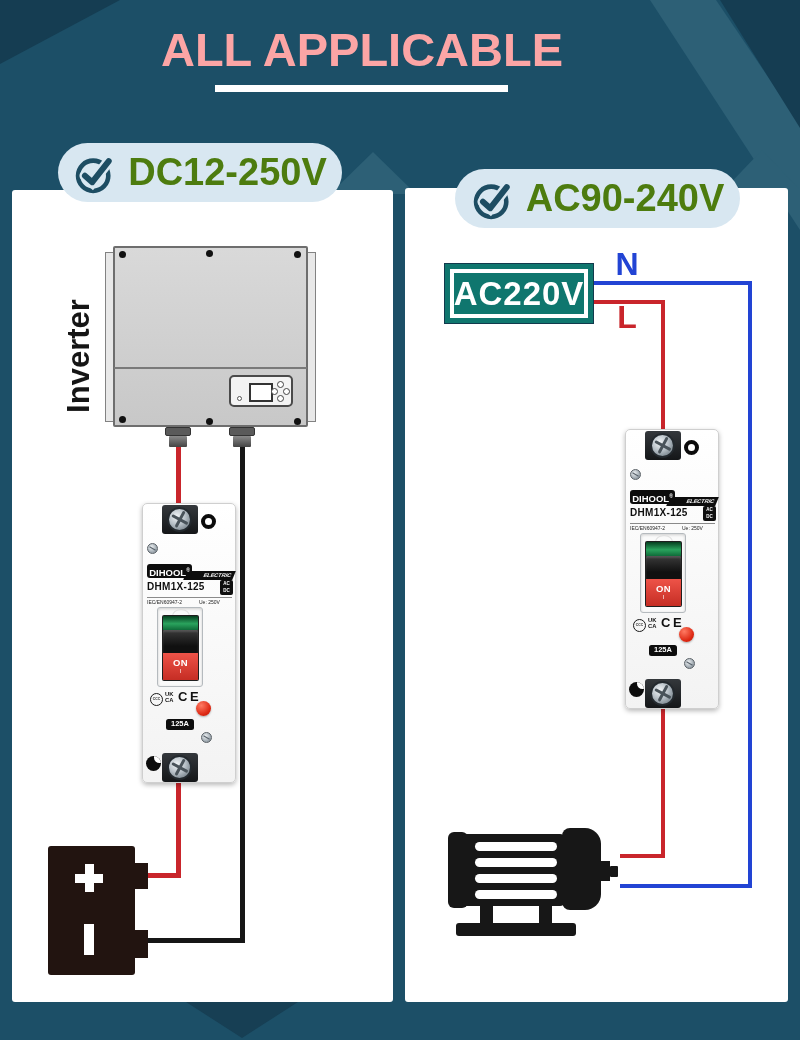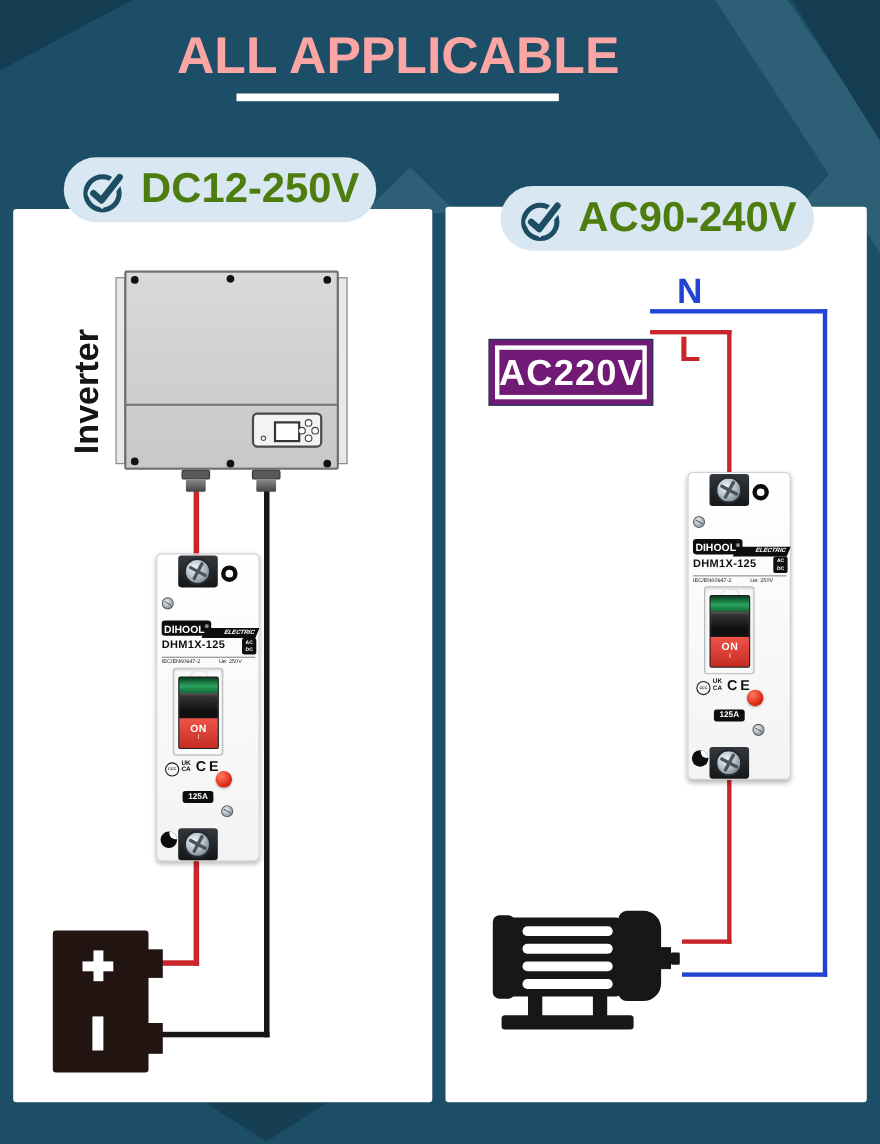--- a/index.html
+++ b/index.html
@@ -115,22 +115,22 @@
           color:#fff;font-size:7.5px;line-height:10px;font-weight:700;text-align:center;}
   .notch{left:3px;top:252px;width:15px;height:15px;background:#0c0c0c;border-radius:50%;overflow:hidden;}
   .notch::after{content:"";position:absolute;right:-4px;top:-4px;width:11px;height:11px;
           background:#fff;border-radius:50%;}
 
   
   .bat{background:#221410;z-index:3;}
   .bat-sym{background:#fff;z-index:4;}
 
   
-  .acbox{left:445px;top:264px;width:148px;height:59px;background:#701a75;z-index:3;
-         box-shadow:0 0 0 1px #123a4d;margin-top:45px;}
+  .acbox{left:445px;top:264px;width:148px;height:59px;background:#0f766e;z-index:3;
+         box-shadow:0 0 0 1px #123a4d;}
   .acbox-inner{left:5px;top:5px;right:5px;bottom:5px;border:4px solid #fff;
          display:flex;align-items:center;justify-content:center;}
   .acbox span{color:#fff;font-size:33px;font-weight:700;letter-spacing:1px;position:static;}
   .nlab{left:611px;top:246px;width:32px;text-align:center;color:#2244d4;
         font-size:32px;font-weight:700;z-index:4;}
   .llab{left:611px;top:299px;width:32px;text-align:center;color:#c9252b;
         font-size:32px;font-weight:700;z-index:4;}
 
   
   .mot{background:#171717;z-index:3;}

